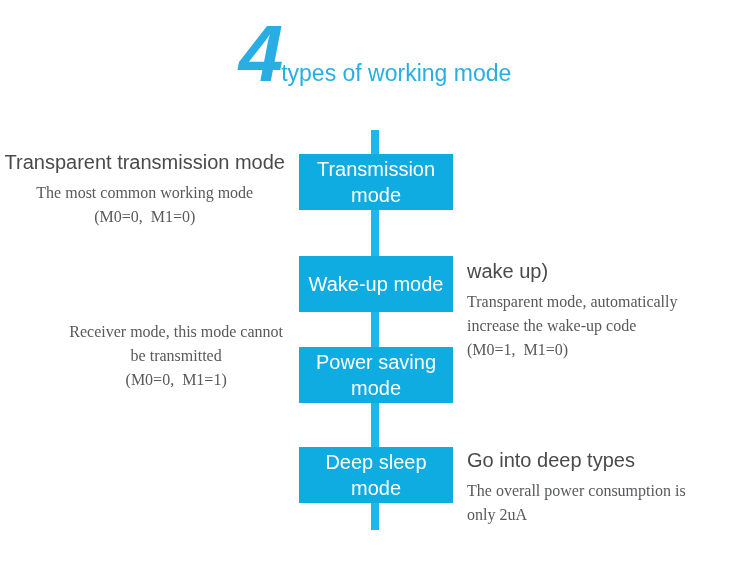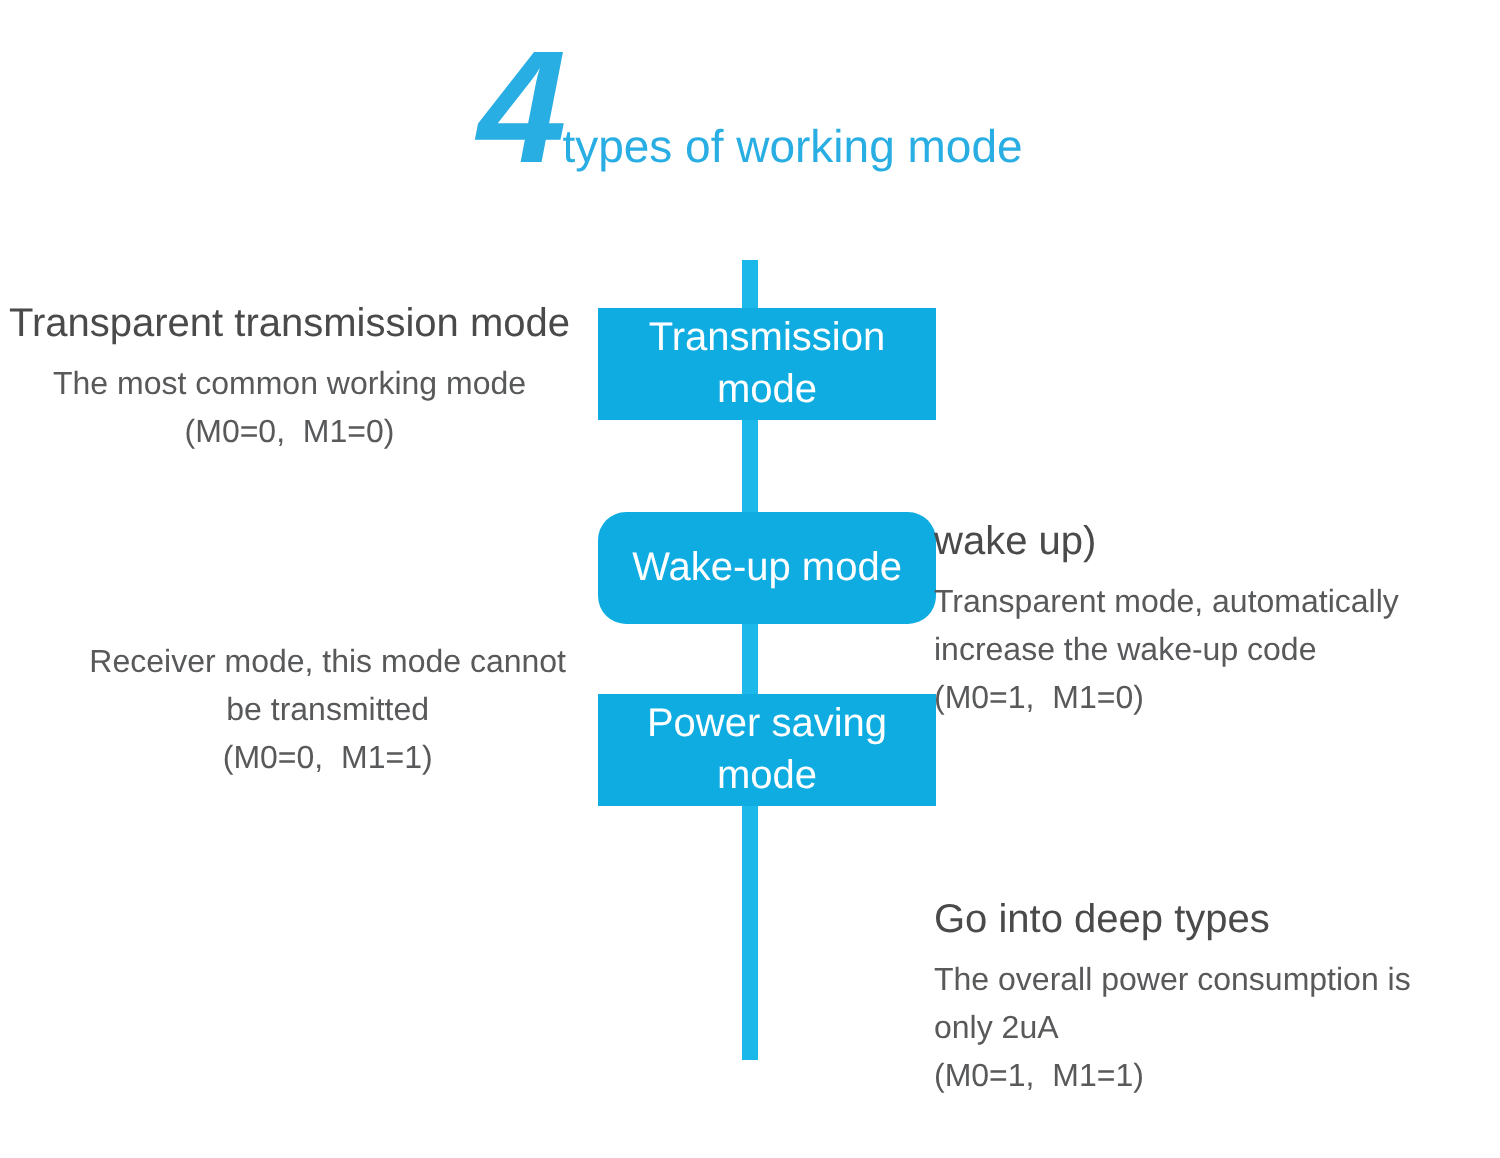--- a/index.html
+++ b/index.html
@@ -53,49 +53,49 @@
     width: 8px;
     height: 400px;
     background: var(--line-cyan);
     z-index: 1;
   }
 
   
   .mode-box {
     position: absolute;
     left: 299px;
-    width: 169px;
+    width: 154px;
     height: 56px;
     background: var(--box-cyan);
     color: var(--box-text);
     display: flex;
     align-items: center;
     justify-content: center;
     text-align: center;
     font-size: 20px;
     line-height: 26px;
     z-index: 2;
     padding: 0 3px;
   }
   .mode-box.b1 { top: 154px; }
-  .mode-box.b2 { top: 256px; border-radius: 14px; }
+  .mode-box.b2 { top: 256px; }
   .mode-box.b3 { top: 347px; }
   .mode-box.b4 { top: 447px; }
 
   
   .ann { position: absolute; z-index: 3; }
   .ann.left-side { text-align: center; }
   .ann.right-side { text-align: left; }
   .ann .heading-line {
     font-size: 20px;
     line-height: 30px;
     color: var(--heading-gray);
     white-space: pre;
   }
-  .ann .body { margin-top: 4px; }
+  .ann .body { margin-top: 4px; font-family: Liberation Serif, serif; }
   .ann .body-line {
     font-size: 16px;
     line-height: 24px;
     color: var(--body-gray);
     white-space: pre;
   }
   .ann.la1 { top: 147px; right: 465px; }
   .ann.la2 { top: 316px; right: 467px; }
   .ann.ra1 { top: 256px; left: 467px; }
   .ann.ra2 { top: 445px; left: 467px; }
@@ -108,20 +108,21 @@
   <header class="title">
     <span class="title-number">4</span>
     <span class="title-text">types of working mode</span>
   </header>
 
   <div class="flow-line"></div>
 
   <div class="mode-box b1">Transmission mode</div>
   <div class="mode-box b2">Wake-up mode</div>
   <div class="mode-box b3">Power saving mode</div>
+  <div class="mode-box b4">Deep sleep mode</div>
 
   <div class="ann left-side la1">
     <div class="heading">
       <div class="heading-line">Transparent transmission mode</div>
     </div>
     <div class="body">
       <div class="body-line">The most common working mode</div>
       <div class="body-line">(M0=0,  M1=0)</div>
     </div>
   </div>
@@ -145,17 +146,16 @@
     </div>
   </div>
 
   <div class="ann right-side ra2">
     <div class="heading">
       <div class="heading-line">Go into deep types</div>
     </div>
     <div class="body">
       <div class="body-line">The overall power consumption is</div>
       <div class="body-line">only 2uA</div>
-      <div class="body-line">(M0=1,  M1=1)</div>
     </div>
   </div>
 
 </div>
 
 </body></html>

